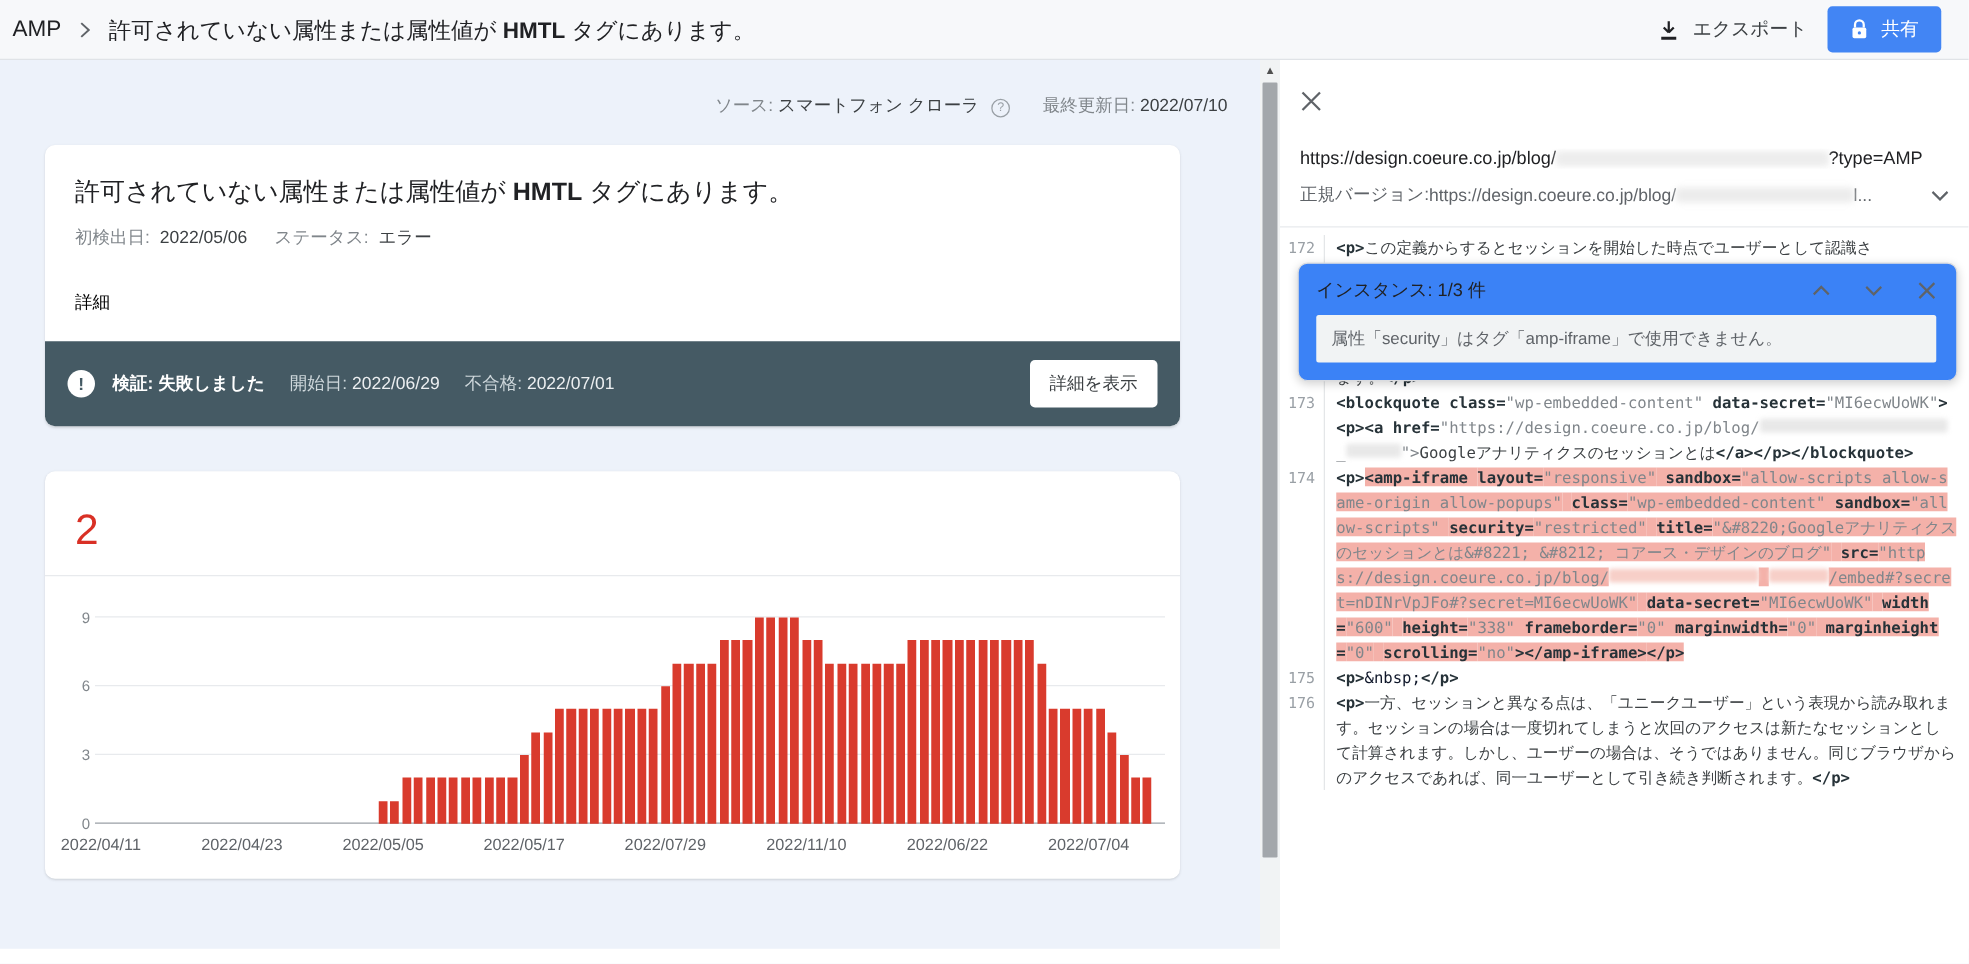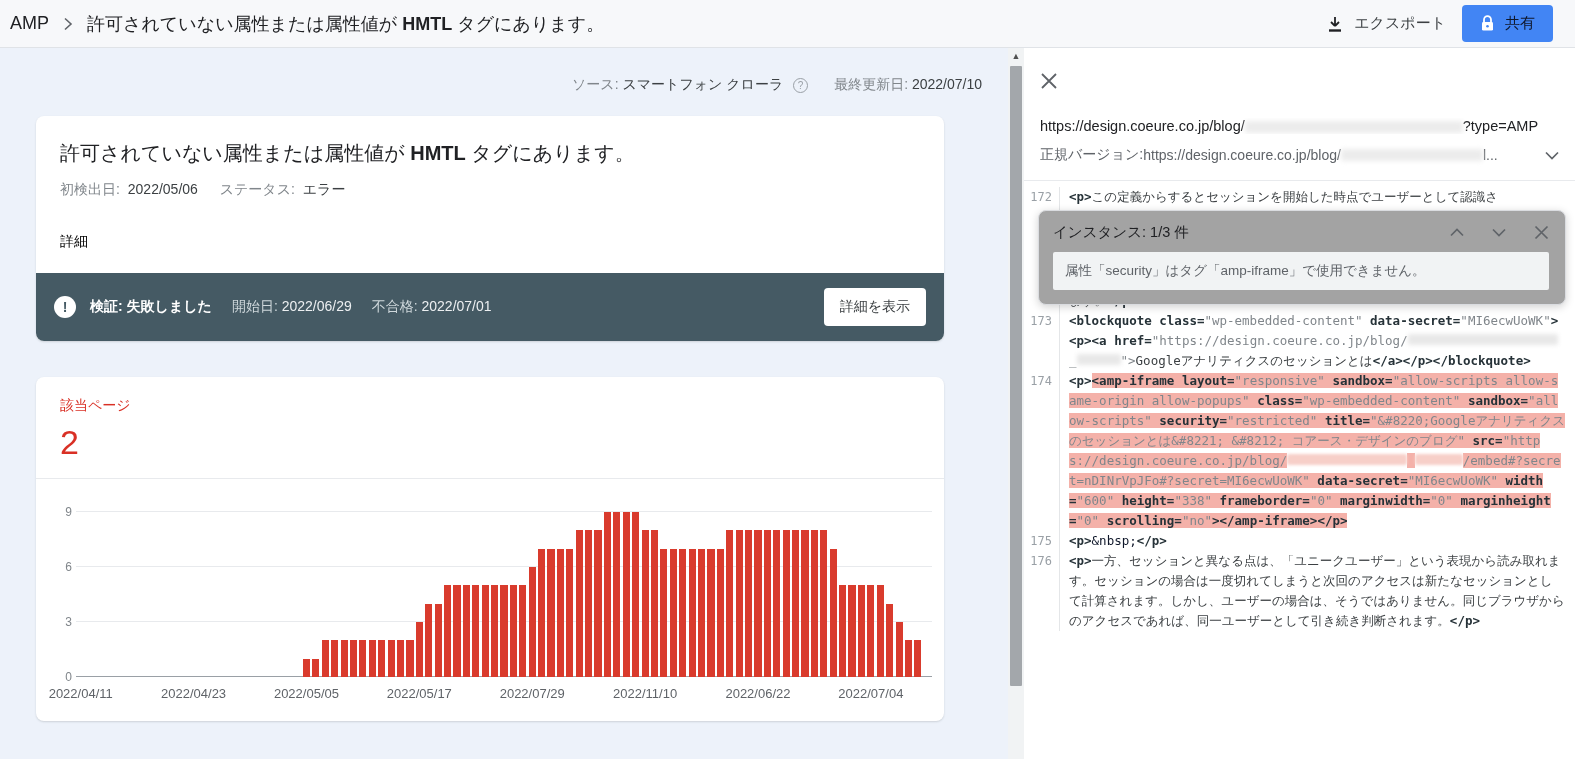--- a/index.html
+++ b/index.html
@@ -9,21 +9,21 @@
   
   .topbar { height:48px; background:#f7f8fa; border-bottom:1px solid #e0e3e7;
             display:flex; align-items:center; justify-content:space-between; padding:0 22px 0 10px; }
   .crumbs { display:flex; align-items:center; font-size:18px; color:#202124; }
   .crumb-amp { cursor:pointer; }
   .crumb-sep { margin:0 14px; display:flex; align-items:center; }
   .crumb-title b { font-weight:bold; }
   .actions { display:flex; align-items:center; gap:16px; }
   .btn-export { display:flex; align-items:center; gap:10px; background:transparent; border:none;
                 font-size:15px; color:#3c4043; cursor:pointer; font-family:inherit; }
-  .btn-share { display:flex; align-items:center; gap:10px; background:#4285f4; border:none; color:#0f172a;
+  .btn-share { display:flex; align-items:center; gap:10px; background:#4285f4; border:none; color:#ffffff;
                font-size:15px; padding:9px 18px; border-radius:4px; cursor:pointer; font-family:inherit; }
 
   
   .content-row { display:flex; height:711px; }
   .main-area { flex:1 1 auto; width:1008px; background:#edf2fa; position:relative; overflow:hidden; }
   .v-scrollbar { width:16px; background:#f1f3f4; position:relative; flex:0 0 16px; }
   .sb-arrow { height:16px; display:flex; align-items:center; justify-content:center; font-size:9px; color:#505050; cursor:pointer; }
   .sb-thumb { position:absolute; top:18px; left:2px; width:12px; height:620px; background:#a3a7ab; border-radius:1px; cursor:pointer; }
   .panel { width:551px; flex:0 0 551px; background:#fff; position:relative; overflow:hidden; }
 
@@ -91,21 +91,21 @@
                   font-size:12.5px; line-height:20px; color:#3c4043; word-break:break-all; white-space:pre-wrap; }
   .seg-t { font-weight:bold; color:#263238; }
   .seg-v { color:#80868b; }
   .seg-x { color:#3c4043; }
   .seg-e { color:#0f172a; }
   .hl { background:#f4b1a9; }
   .code-blur { display:inline-block; height:11px; border-radius:2px; background:#e8e8e8; filter:blur(2px); }
   .code-blur.hl { background:#f7cfc8; filter:blur(1.5px); }
   .code-gap { display:block; }
 
-  .instance-popup { position:absolute; top:162px; left:14px; right:9px; background:#a3a3a3; z-index:6;
+  .instance-popup { position:absolute; top:162px; left:14px; right:9px; background:#3b82f6; z-index:6;
                     border:1px solid #dadce0; border-radius:8px; box-shadow:0 2px 8px rgba(0,0,0,.18);
                     padding:12px 16px 14px 14px; }
   .popup-header { display:flex; align-items:center; }
   .popup-title { font-size:14.5px; color:#202124; }
   .popup-icons { margin-left:auto; display:flex; align-items:center; gap:28px; }
   .popup-icons span { cursor:pointer; display:flex; }
   .popup-message { margin-top:10px; background:#f1f3f4; border-radius:2px; padding:10px 12px;
                    font-size:13.5px; color:#5f6368; }
 </style>
 </head>
@@ -182,21 +182,20 @@
         <span class="vb-item">
           <span class="lbl">不合格:</span>
           <span>2022/07/01</span>
         </span>
         <button class="btn-show-details">詳細を表示</button>
       </div>
     </section>
 
     <section class="card chart-card">
       <div class="metric">
-        <div class="metric-label">該当ページ</div>
         <div class="metric-value">2</div>
       </div>
       <div class="metric-divider"></div>
       <div class="chart-wrap">
         <div class="chart-area">
           <div class="y-col" id="y-col">
               <span class="y-tick" style="bottom: 0px;">0</span>
               <span class="y-tick" style="bottom: 54.99px;">3</span>
               <span class="y-tick" style="bottom: 109.98px;">6</span>
               <span class="y-tick" style="bottom: 164.97px;">9</span>

